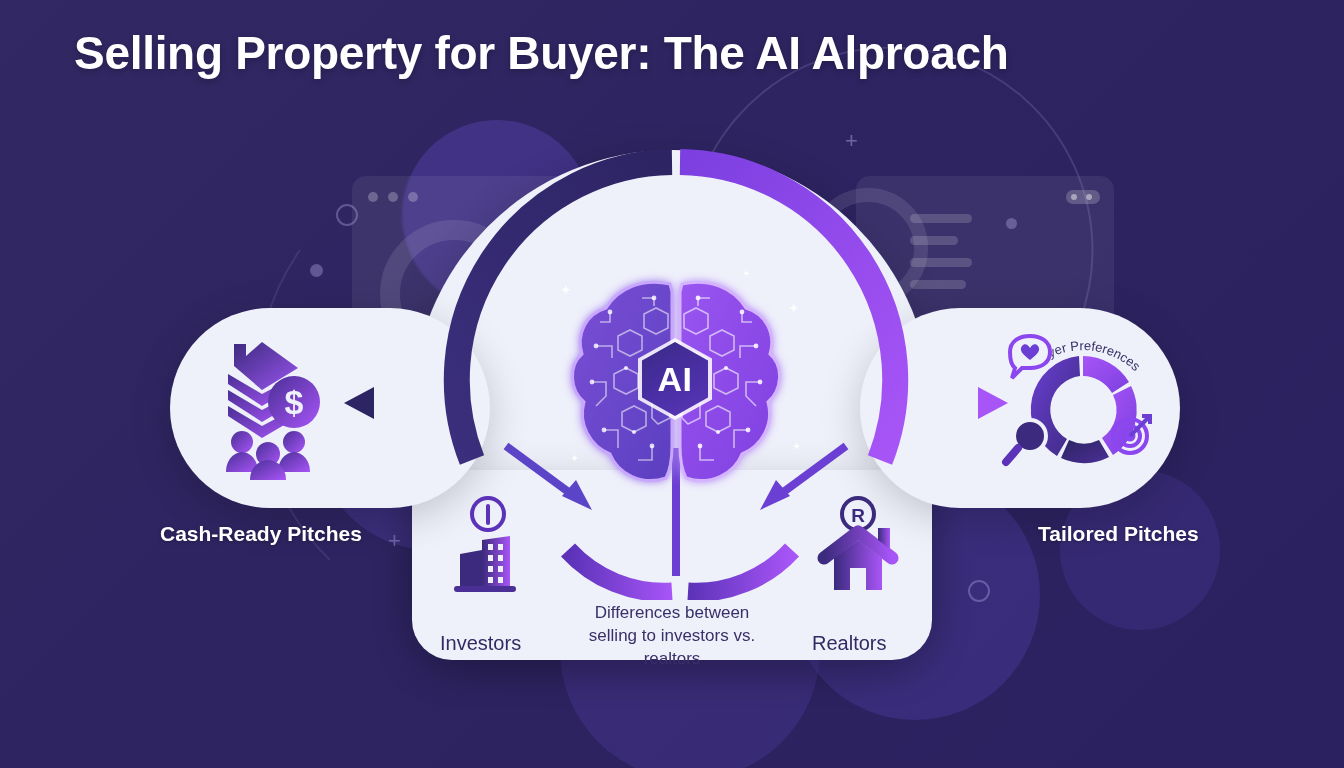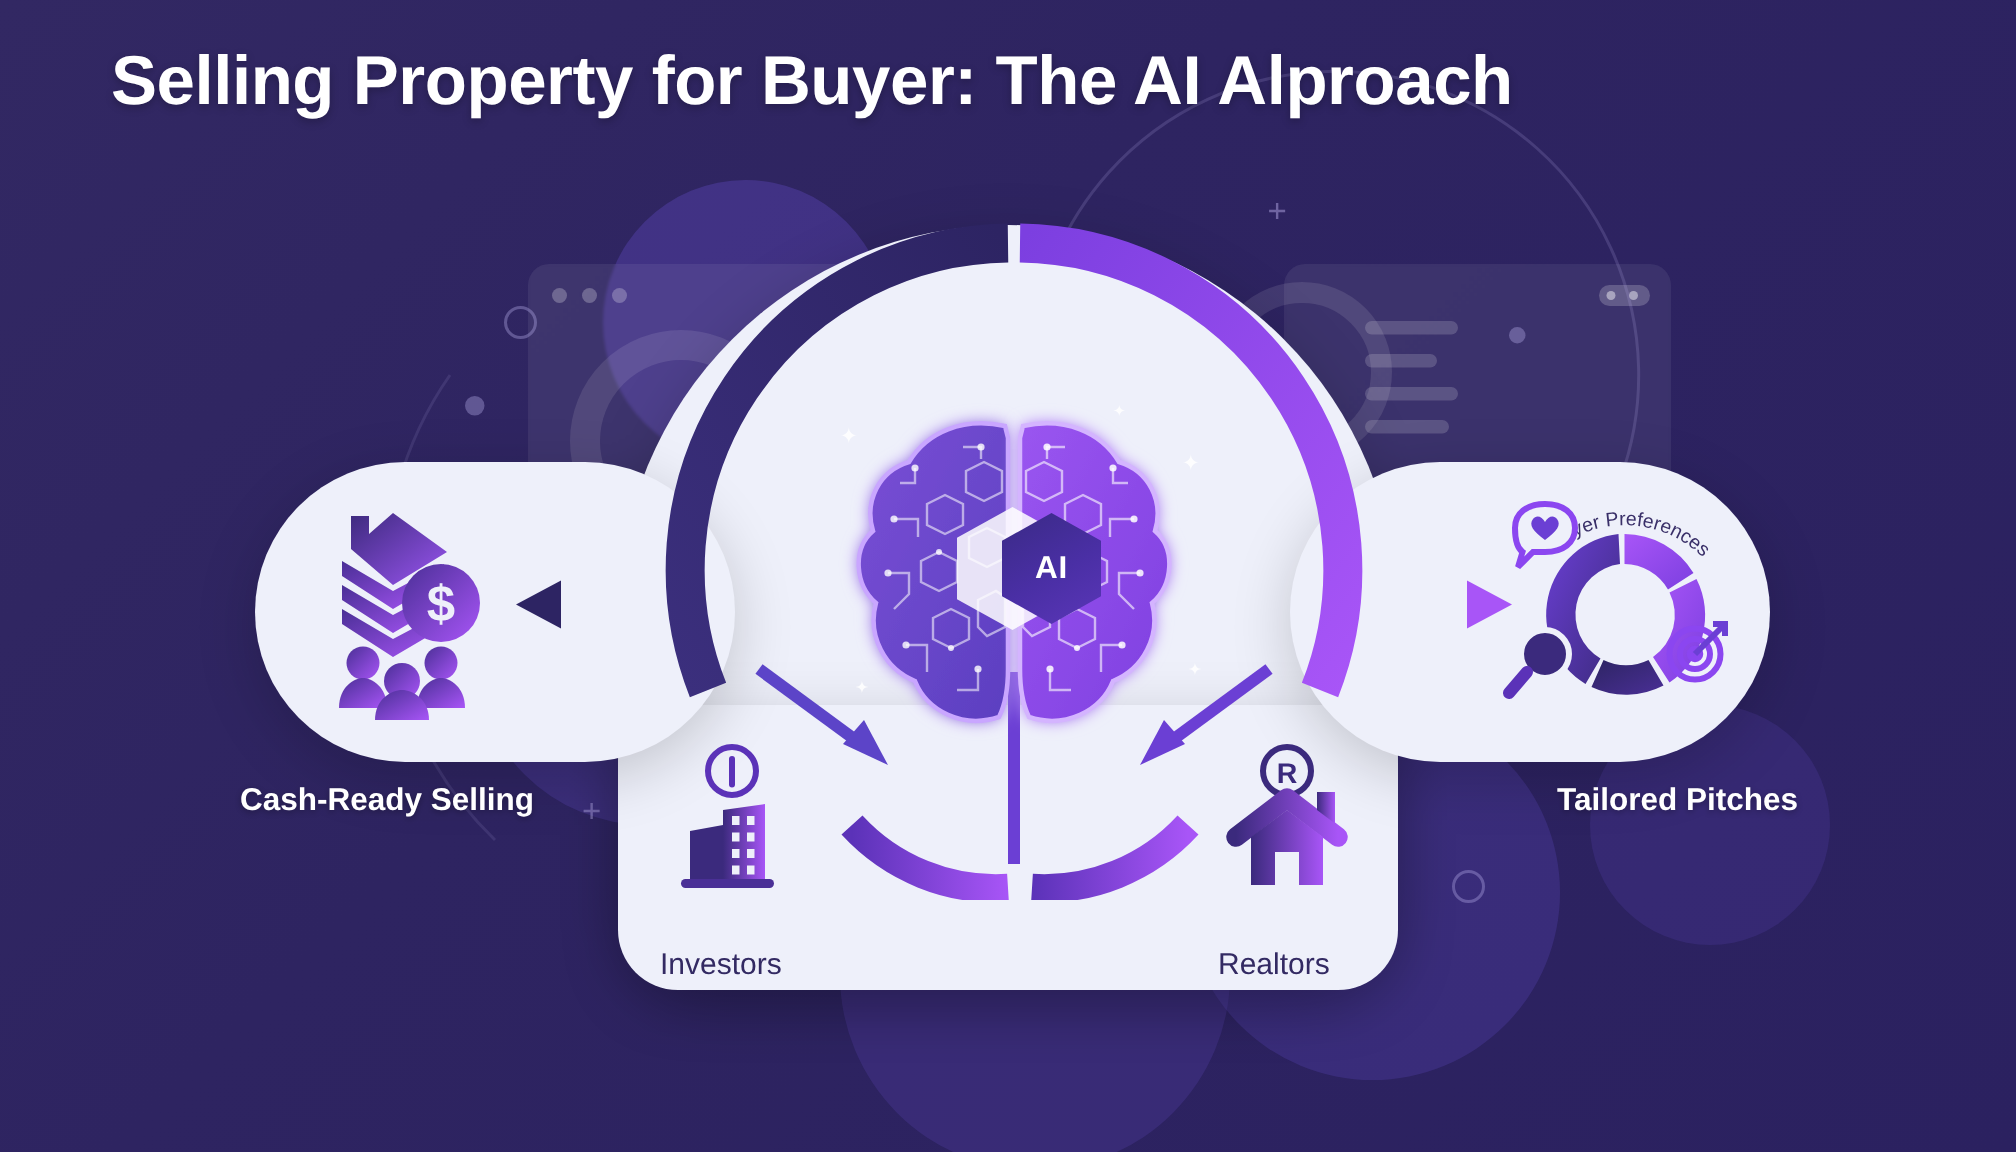--- a/index.html
+++ b/index.html
@@ -134,27 +134,26 @@
 
   
   .brain-wrap { position: absolute; left: 556px; top: 262px; width: 240px; height: 240px; }
 
   .ai-badge {
     position: absolute;
     left: 642px; top: 342px;
     width: 66px; height: 74px;
     display: flex; align-items: center; justify-content: center;
     color: #ffffff;
-    font-size: 21px;
+    font-size: 34px;
     font-weight: bold;
     letter-spacing: .5px;
     clip-path: polygon(50% 0%, 100% 25%, 100% 75%, 50% 100%, 0% 75%, 0% 25%);
     background: linear-gradient(150deg, #3a2a86 0%, #4a2fa5 55%, #5a36b8 100%);
     box-shadow: 0 0 18px rgba(160,110,255,.6);
-    margin-left: 26px;
   }
   .ai-badge-ring {
     position: absolute;
     left: 638px; top: 338px;
     width: 74px; height: 82px;
     clip-path: polygon(50% 0%, 100% 25%, 100% 75%, 50% 100%, 0% 75%, 0% 25%);
     background: rgba(255,255,255,.85);
   }
 
   .spark { position: absolute; color: #fff; font-size: 14px; opacity: .9; }
@@ -537,19 +536,24 @@
       <text x="46" y="30" font-family="Liberation Sans, sans-serif" font-size="19" font-weight="bold" fill="#3b2a7d" text-anchor="middle">R</text>
     </g>
     <g>
       <path d="M 12 66 L 46 40 L 80 66" fill="none" stroke="url(#gHouse)" stroke-width="13" stroke-linecap="round" stroke-linejoin="round"></path>
       <path d="M 66 48 L 66 36 L 78 36 L 78 57" fill="url(#gHouse)"></path>
       <path d="M 22 66 L 46 48 L 70 66 L 70 98 L 22 98 Z" fill="url(#gHouse)"></path>
       <rect x="38" y="76" width="16" height="24" fill="#eef0fa"></rect>
     </g>
   </svg>
 
-  <div class="label-outer" style="left:160px; top:522px;">Cash-Ready Selling</div>
+  <div class="label-outer" style="left:160px; top:522px;">Cash-Ready Pitches</div>
   <div class="label-outer" style="left:1038px; top:522px;">Tailored Pitches</div>
   <div class="label-inner" style="left:440px; top:608px;">Investors</div>
   <div class="label-inner" style="left:812px; top:608px;">Realtors</div>
 
+  <div class="caption-center">
+    <div>Differences between</div>
+    <div>selling to investors vs.</div>
+    <div>realtors</div>
+  </div>
 
 </div>
 
 </body></html>

